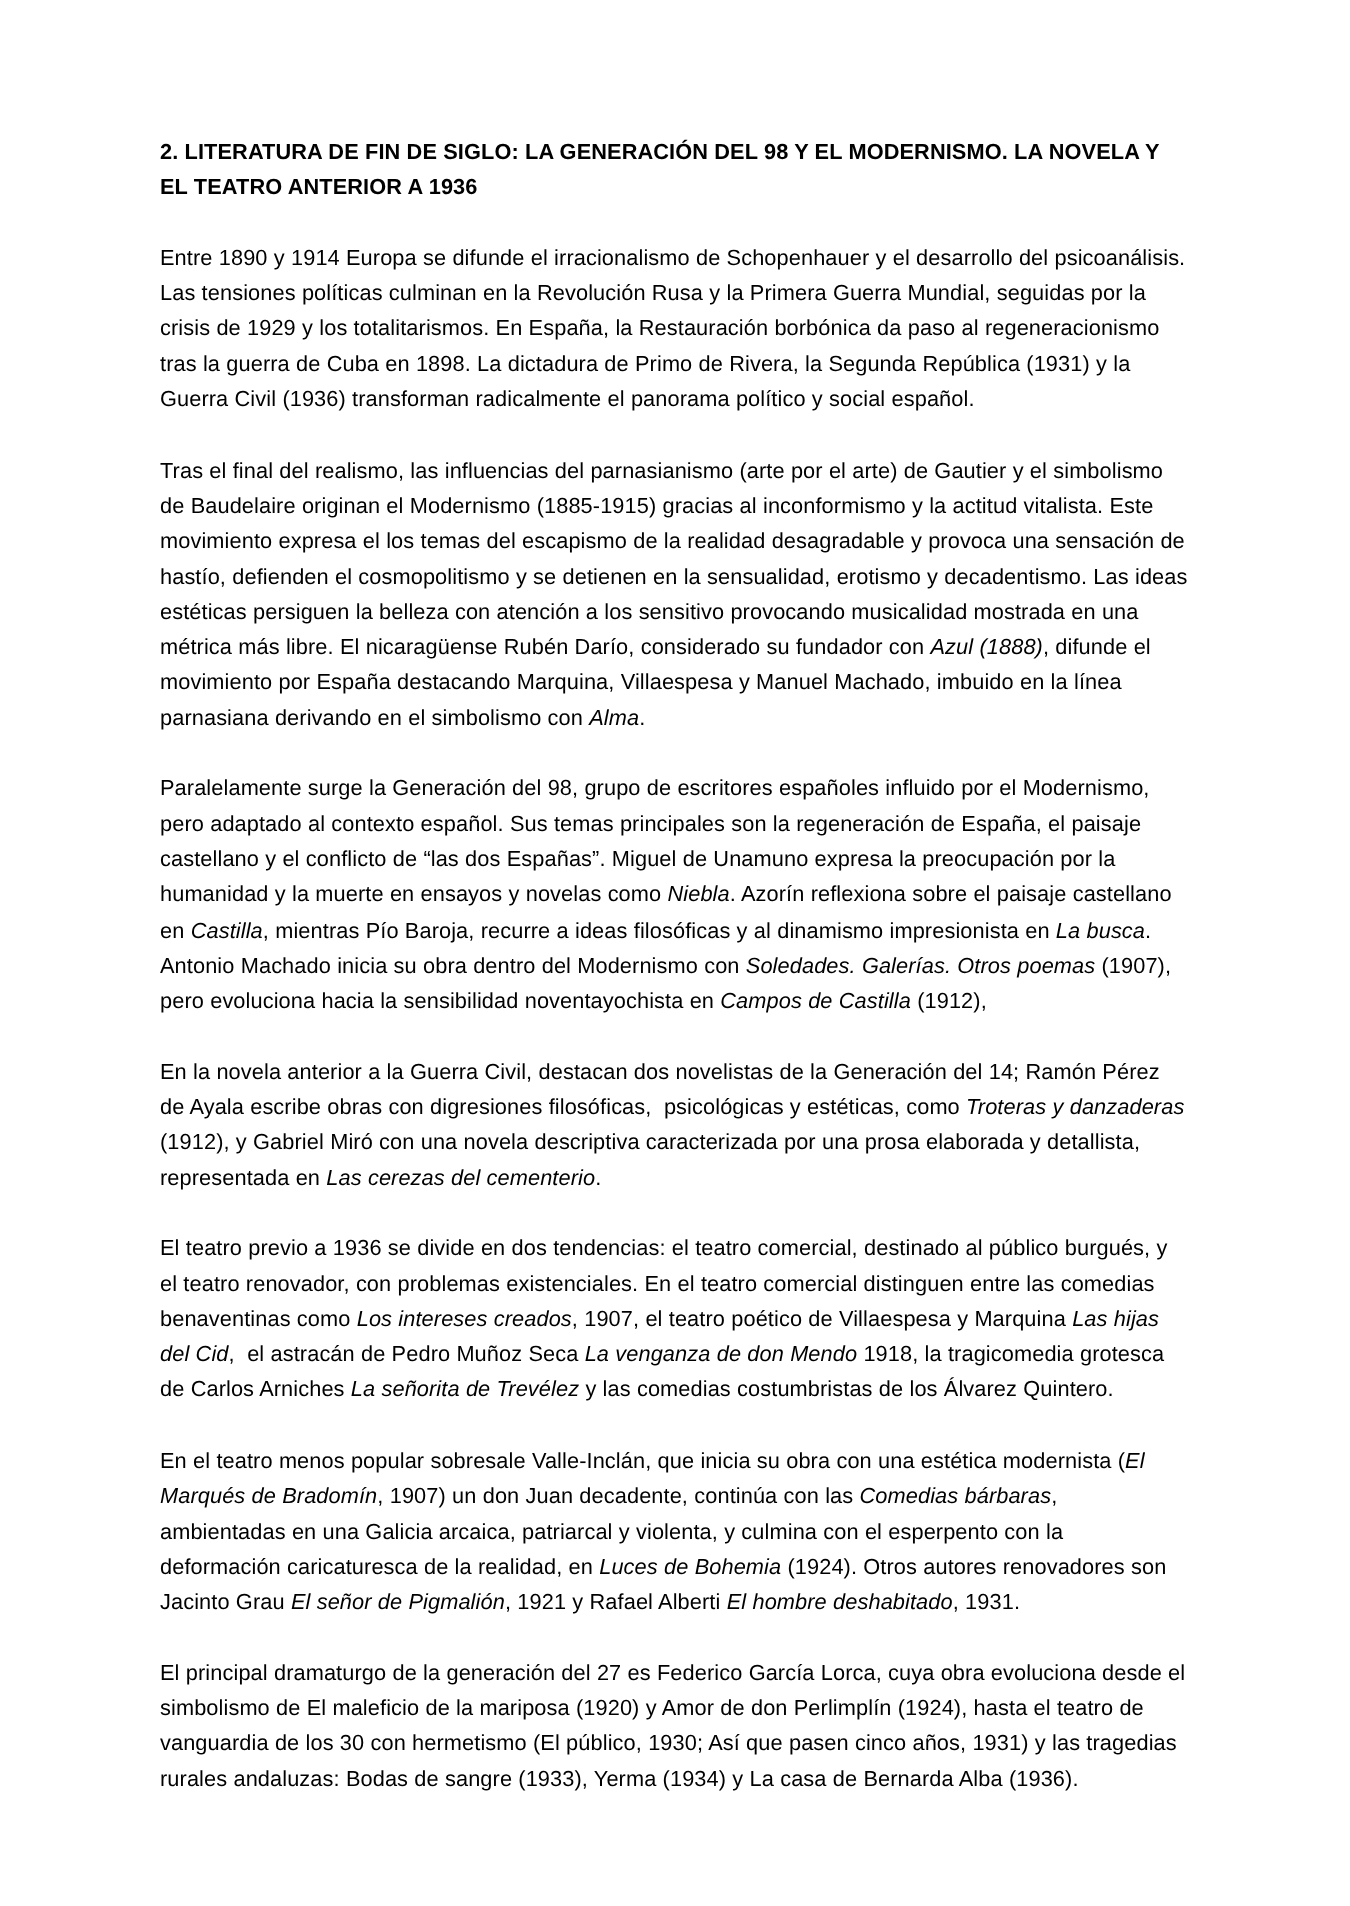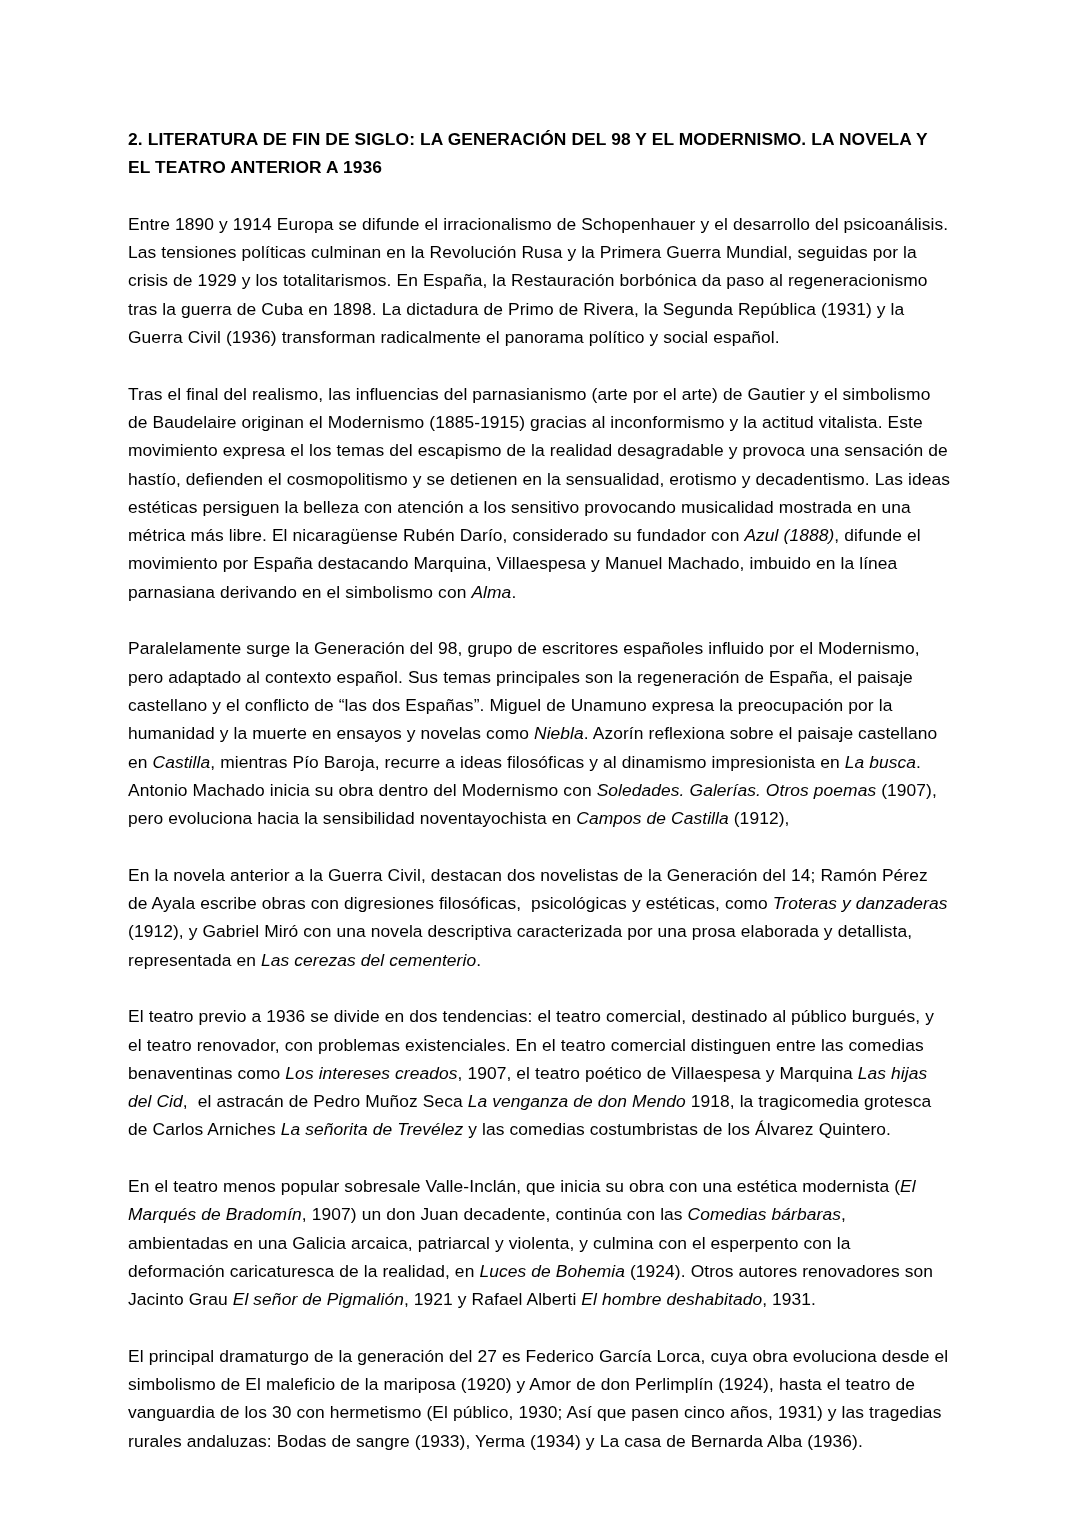--- a/index.html
+++ b/index.html
@@ -17,21 +17,21 @@
     width: 1080px;
     height: 1525px;
     margin: 0 auto;
     background: #ffffff;
     box-sizing: border-box;
     overflow: hidden;
   }
   .content {
     position: absolute;
     left: 128px;
-    top: 125px;
+    top: 107px;
     width: 822px;
   }
   .doc-heading,
   .doc-paragraph {
     font-size: 17.4px;
     line-height: 28.3px;
     text-align: left;
     margin: 0;
     white-space: pre-wrap;
     letter-spacing: 0.005em;

